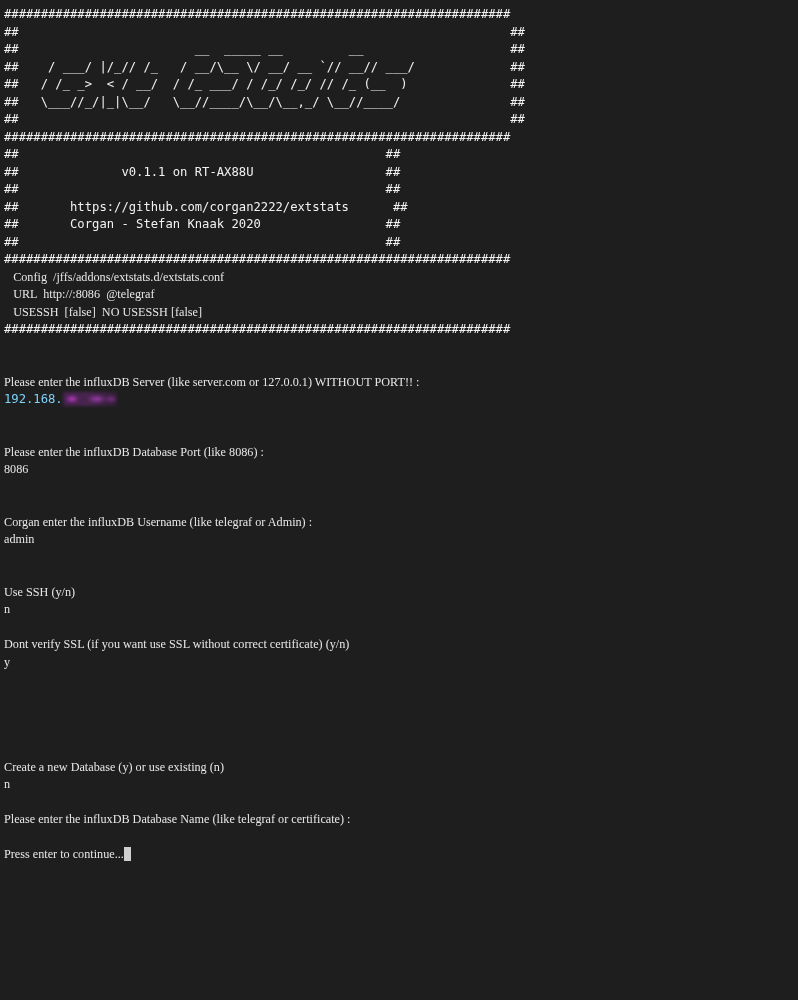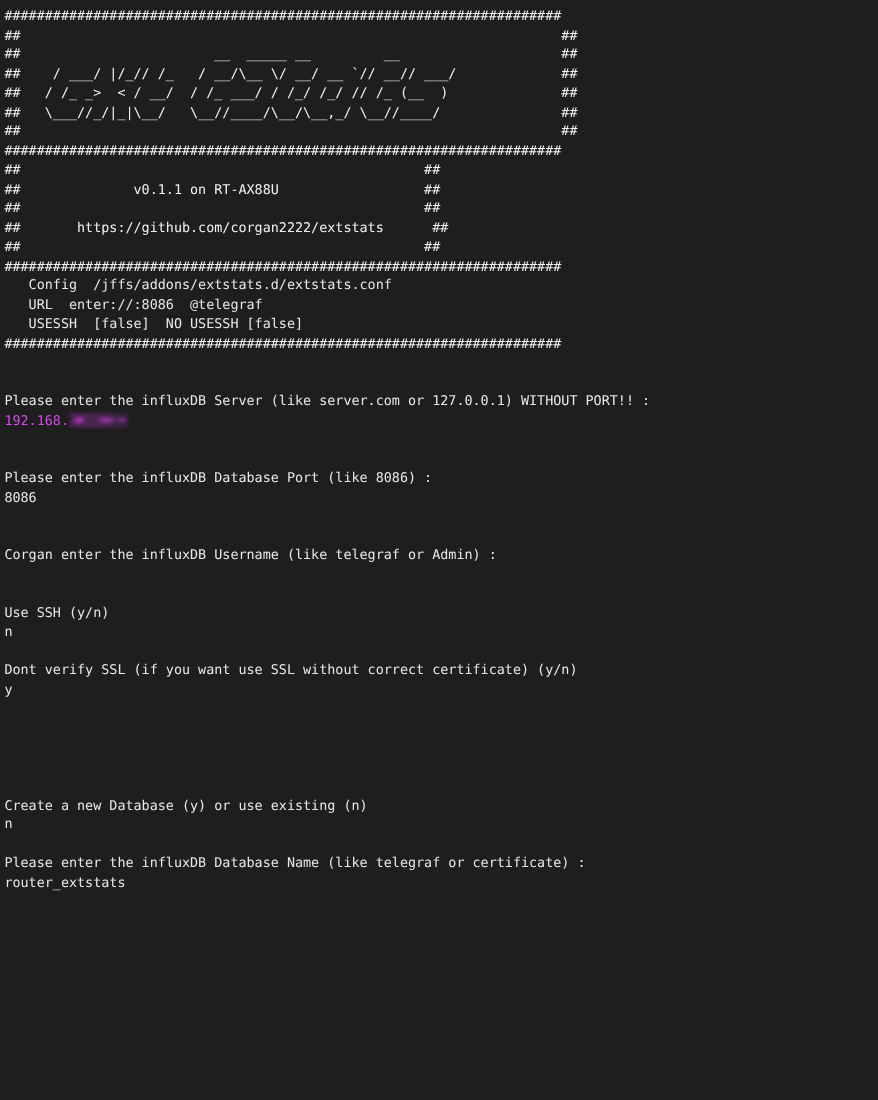--- a/index.html
+++ b/index.html
@@ -26,21 +26,21 @@
     height: 17.5px;
     font-family: "DejaVu Sans Mono", "Liberation Mono", monospace;
   }
   .banner {
     color: #f2f2f2;
   }
   .blank {
     height: 17.5px;
   }
   .magenta {
-    color: #d946ef;
+    color: #7dd3fc;
   }
   .redact {
     display: inline-block;
     vertical-align: -3px;
     width: 54px;
     height: 14px;
     background:
       radial-gradient(ellipse 10px 6px at 9px 7px, rgba(226,64,232,0.85), rgba(226,64,232,0.0) 70%),
       radial-gradient(ellipse 14px 6px at 34px 7px, rgba(200,70,220,0.75), rgba(200,70,220,0.0) 72%),
       radial-gradient(ellipse 9px 5px at 48px 7px, rgba(190,60,210,0.6), rgba(190,60,210,0.0) 75%),
@@ -48,63 +48,65 @@
     filter: blur(1.6px);
     border-radius: 1px;
   }
   .cursor {
     display: inline-block;
     width: 7.3px;
     height: 14px;
     background: #cfcfcf;
     vertical-align: -3px;
   }
-  .out { color: #e8e8e8; }
+  .out { color: #e8e8e8; font-family: Liberation Serif, serif; }
 </style>
 </head>
 <body>
 
 <div id="terminal">
 
   <div class="line banner">#####################################################################</div>
   <div class="line banner">##                                                                   ##</div>
   <div class="line banner">##                        __  _____ __         __                    ##</div>
   <div class="line banner">##    / ___/ |/_// /_   / __/\__ \/ __/ __ `// __// ___/             ##</div>
   <div class="line banner">##   / /_ _&gt;  &lt; / __/  / /_ ___/ / /_/ /_/ // /_ (__  )              ##</div>
   <div class="line banner">##   \___//_/|_|\__/   \__//____/\__/\__,_/ \__//____/               ##</div>
   <div class="line banner">##                                                                   ##</div>
   <div class="line banner">#####################################################################</div>
   <div class="line banner">##                                                  ##</div>
   <div class="line banner">##              v0.1.1 on RT-AX88U                  ##</div>
   <div class="line banner">##                                                  ##</div>
   <div class="line banner">##       https://github.com/corgan2222/extstats      ##</div>
+  <div class="line banner">##       Corgan - Stefan Knaak 2020                 ##</div>
   <div class="line banner">##                                                  ##</div>
   <div class="line banner">#####################################################################</div>
 
   <div class="line out">   Config  /jffs/addons/extstats.d/extstats.conf</div>
-  <div class="line out">   URL  enter://:8086  @telegraf</div>
+  <div class="line out">   URL  http://:8086  @telegraf</div>
   <div class="line out">   USESSH  [false]  NO USESSH [false]</div>
   <div class="line banner">#####################################################################</div>
 
   <div class="blank"></div>
   <div class="blank"></div>
 
   <div class="line out">Please enter the influxDB Server (like server.com or 127.0.0.1) WITHOUT PORT!! :</div>
   <div class="line"><span class="magenta">192.168.</span><span class="redact"></span></div>
 
   <div class="blank"></div>
   <div class="blank"></div>
 
   <div class="line out">Please enter the influxDB Database Port (like 8086) :</div>
   <div class="line out">8086</div>
 
   <div class="blank"></div>
   <div class="blank"></div>
 
   <div class="line out">Corgan enter the influxDB Username (like telegraf or Admin) :</div>
+  <div class="line out">admin</div>
 
   <div class="blank"></div>
   <div class="blank"></div>
 
   <div class="line out">Use SSH (y/n)</div>
   <div class="line out">n</div>
 
   <div class="blank"></div>
 
   <div class="line out">Dont verify SSL (if you want use SSL without correct certificate) (y/n)</div>
@@ -117,18 +119,18 @@
 
   <div class="blank"></div>
   <div class="blank"></div>
 
   <div class="line out">Create a new Database (y) or use existing (n)</div>
   <div class="line out">n</div>
 
   <div class="blank"></div>
 
   <div class="line out">Please enter the influxDB Database Name (like telegraf or certificate) :</div>
-  <div class="line out">router_extstats</div>
 
   <div class="blank"></div>
 
+  <div class="line"><span class="out">Press enter to continue...</span><span class="cursor"></span></div>
 
 </div>
 
 </body></html>

